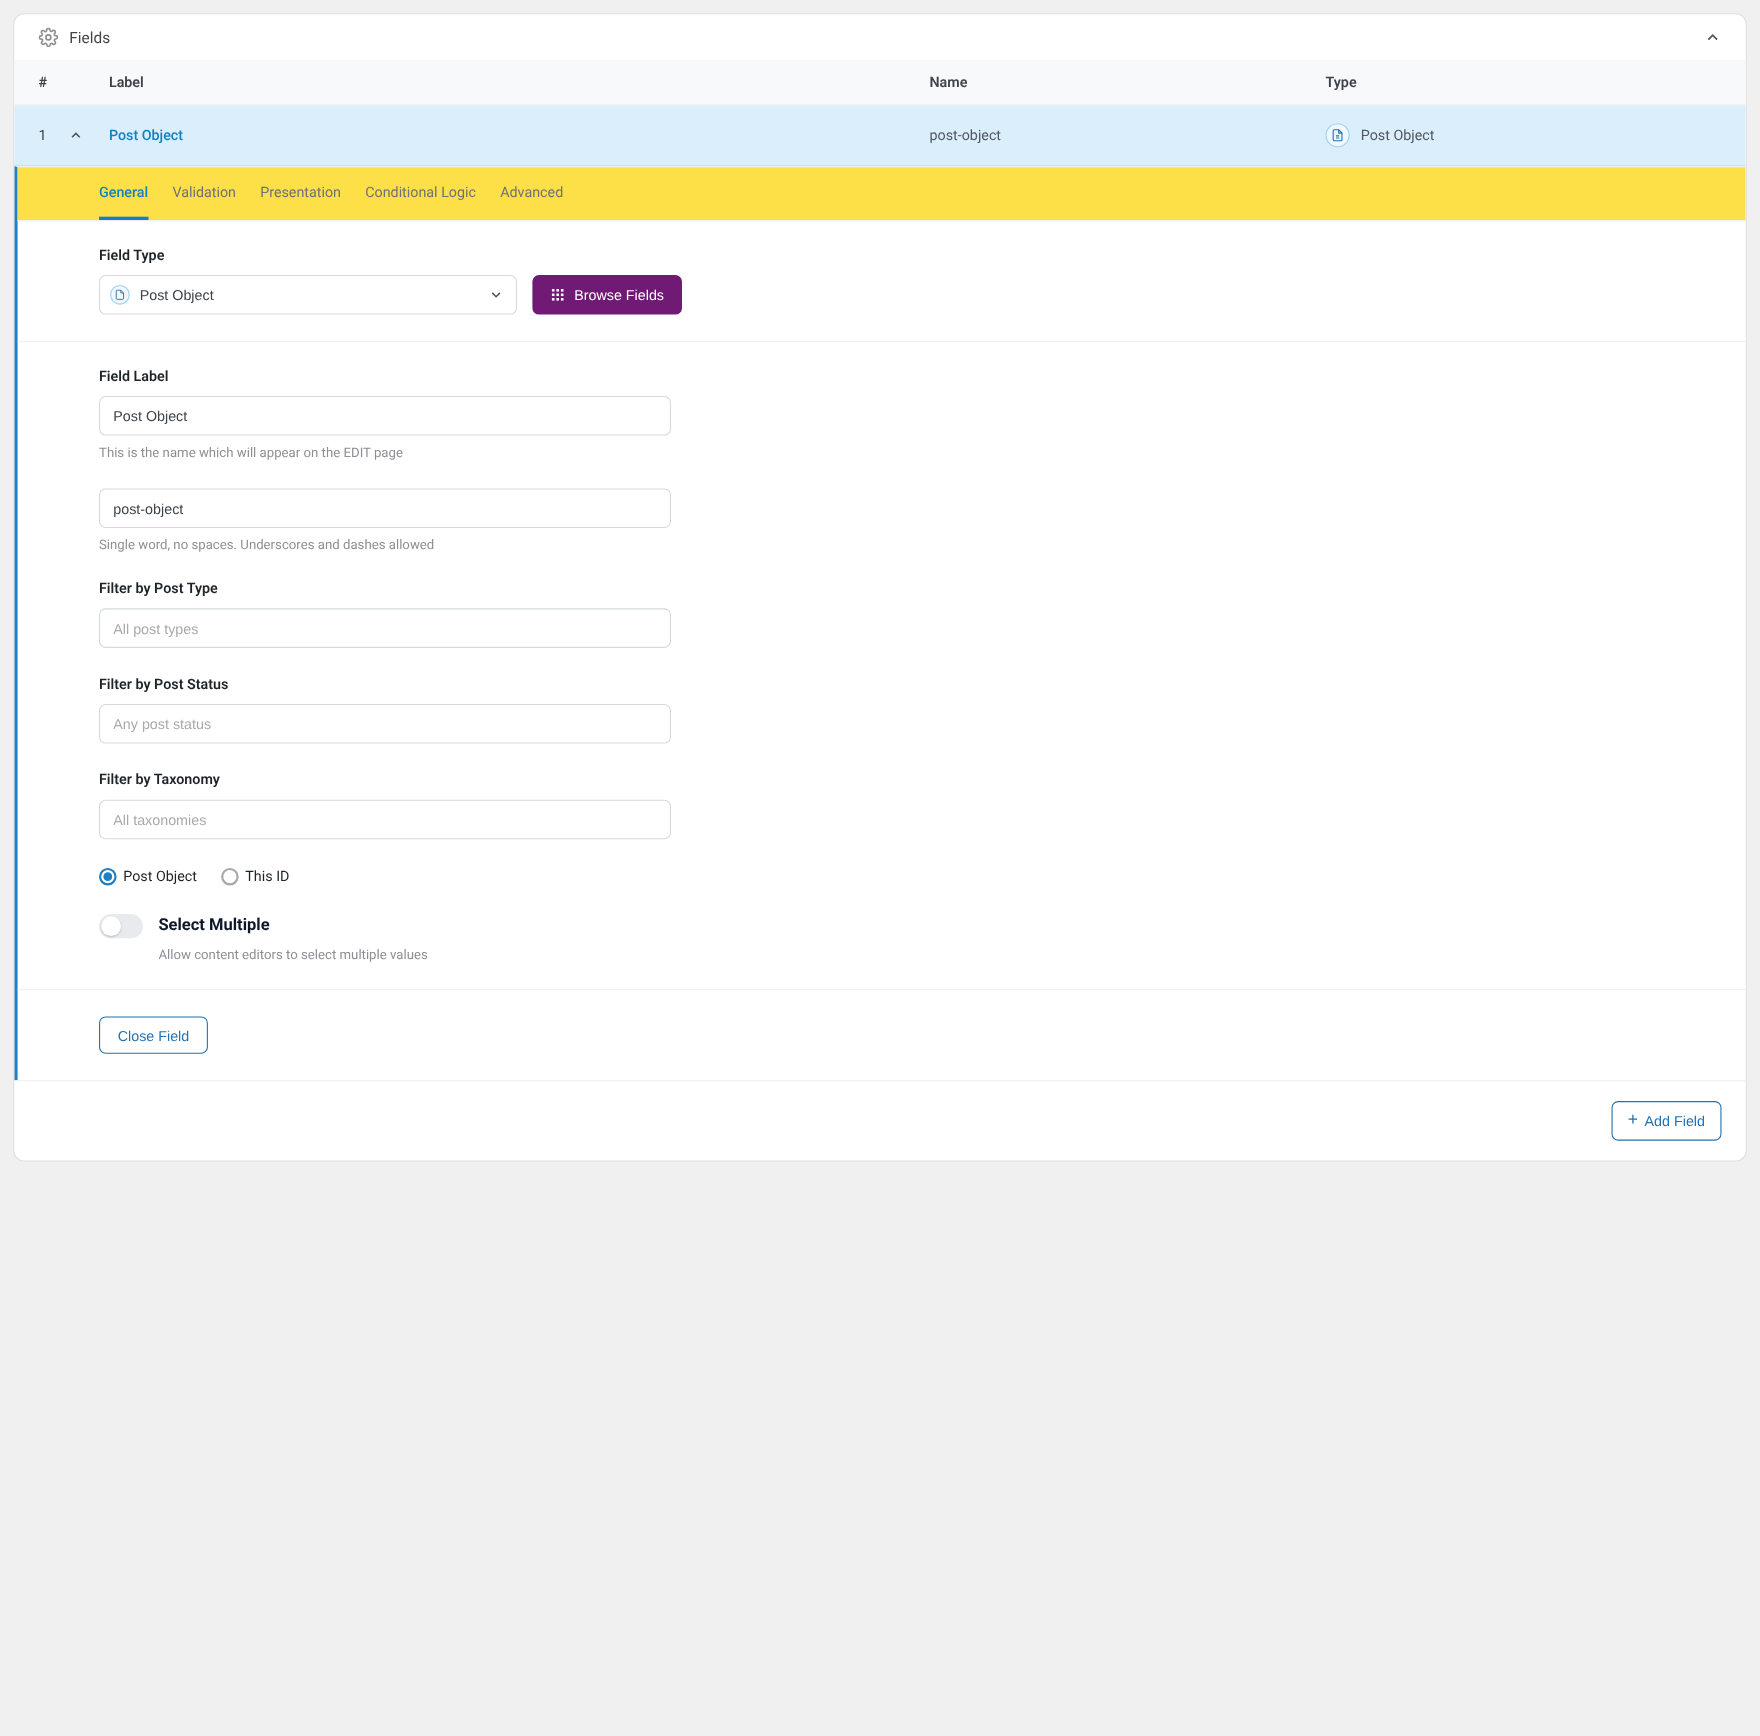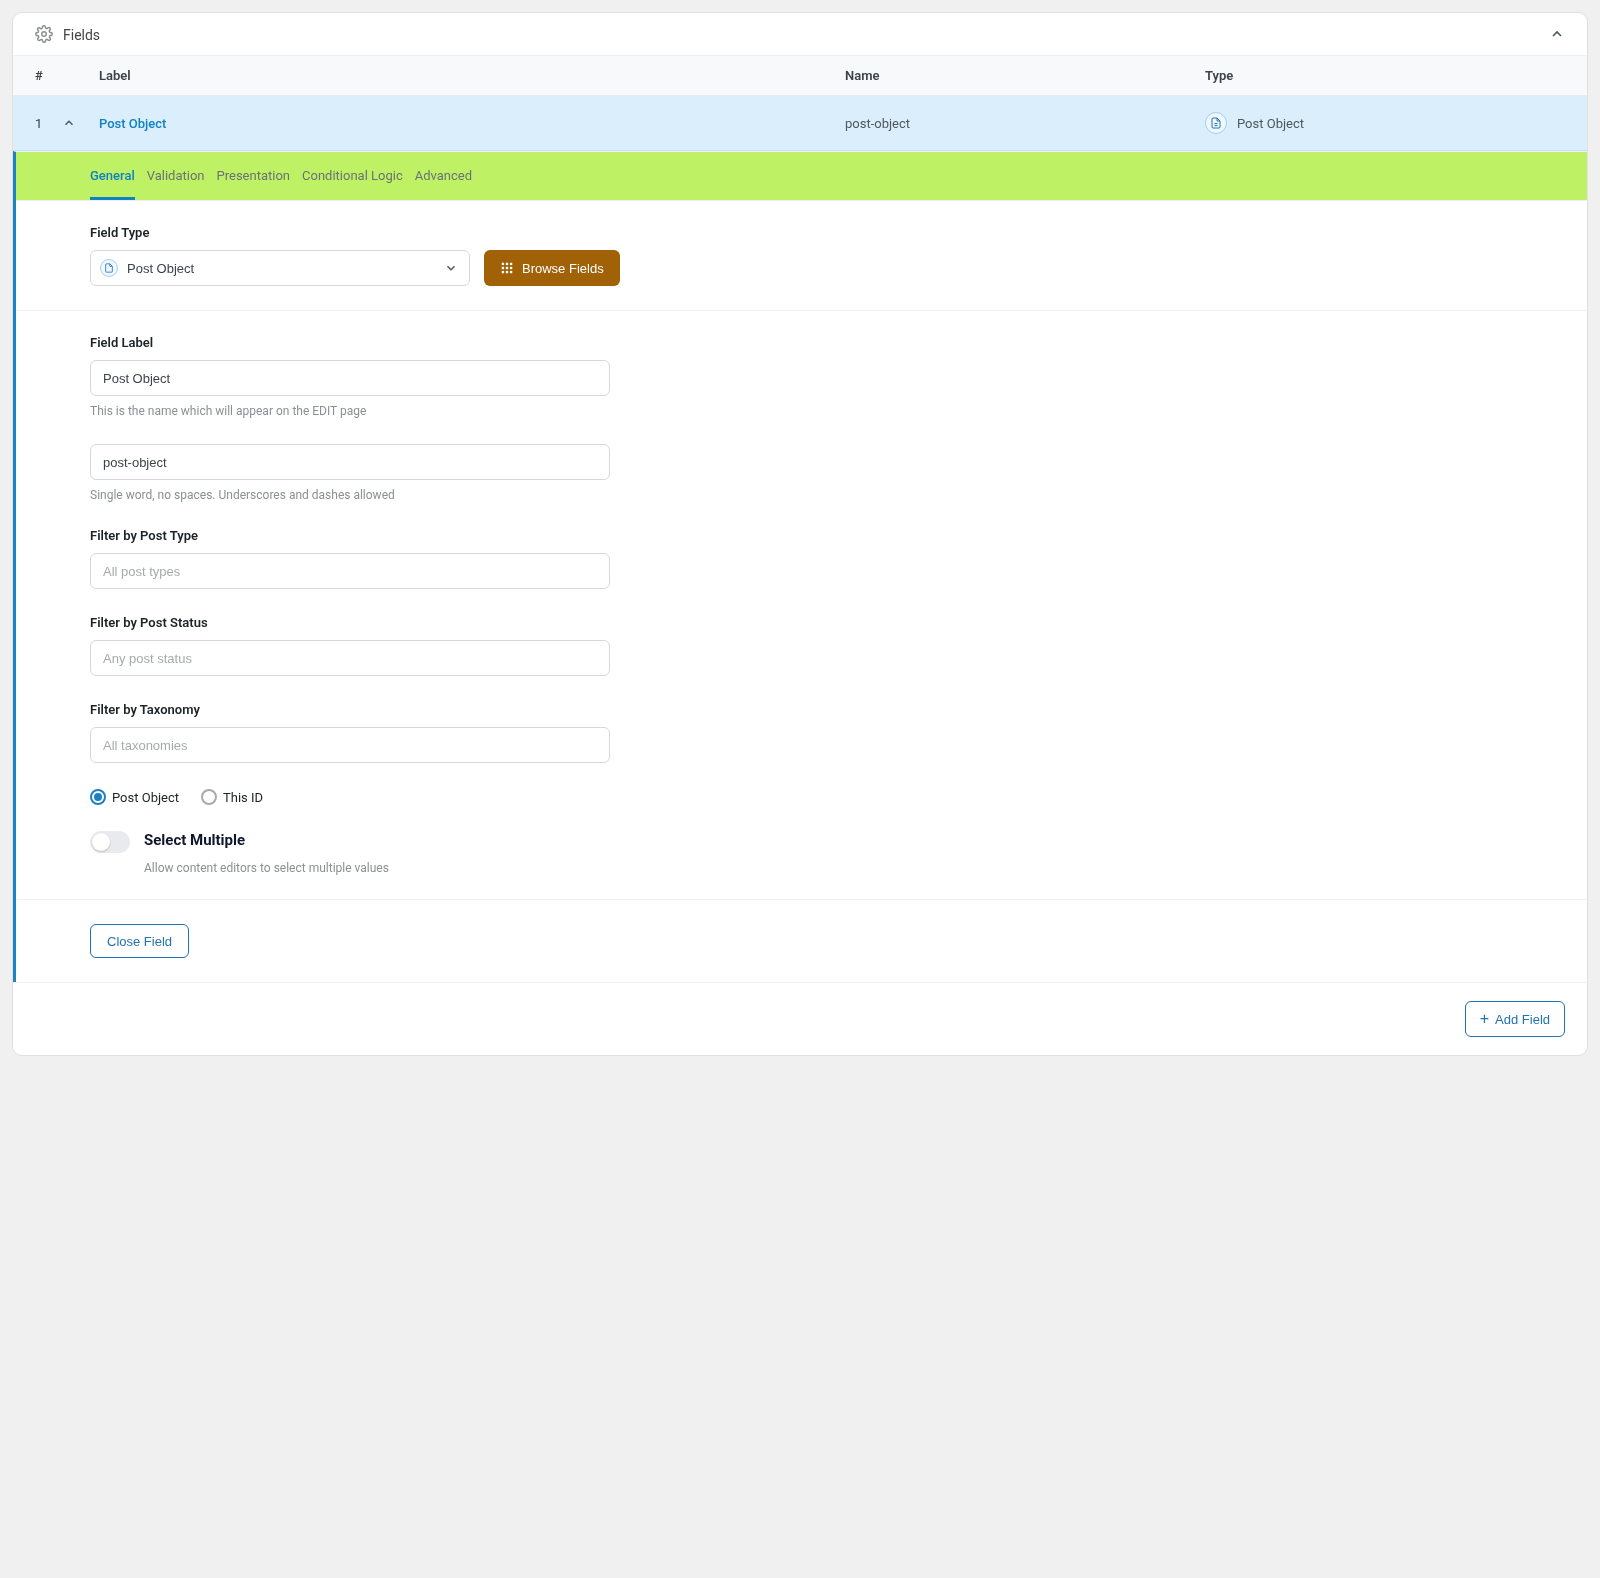--- a/index.html
+++ b/index.html
@@ -77,24 +77,24 @@
     background: #f0f7fd;
     color: #2271b1;
   }
   .type-label { color: #50575e; }
   .editor {
     border-left: 3px solid #2181c5;
     border-top: 1px solid #eef0f3;
   }
   .tabs {
     display: flex;
-    gap: 12px;
+    gap: 22px;
     padding: 0 74px;
     border-bottom: 1px solid #eef0f3;
-    background: #bef264;
+    background: #fde047;
   }
   .tab {
     padding: 16px 0 14px;
     font-size: 13px;
     color: #6b7177;
     cursor: pointer;
   }
   .tab.active {
     color: #1281c4;
     border-bottom: 3px solid #1281c4;
@@ -154,21 +154,21 @@
     top: 50%;
     transform: translateY(-50%);
     color: #50575e;
   }
   .field-type-row {
     display: flex;
     align-items: center;
     gap: 14px;
   }
   .btn-primary {
-    background: #a16207;
+    background: #701a75;
     color: #fff;
     border: none;
     height: 36px;
     padding: 0 16px;
     border-radius: 6px;
     font-size: 13px;
     cursor: pointer;
     display: inline-flex;
     align-items: center;
     gap: 8px;

